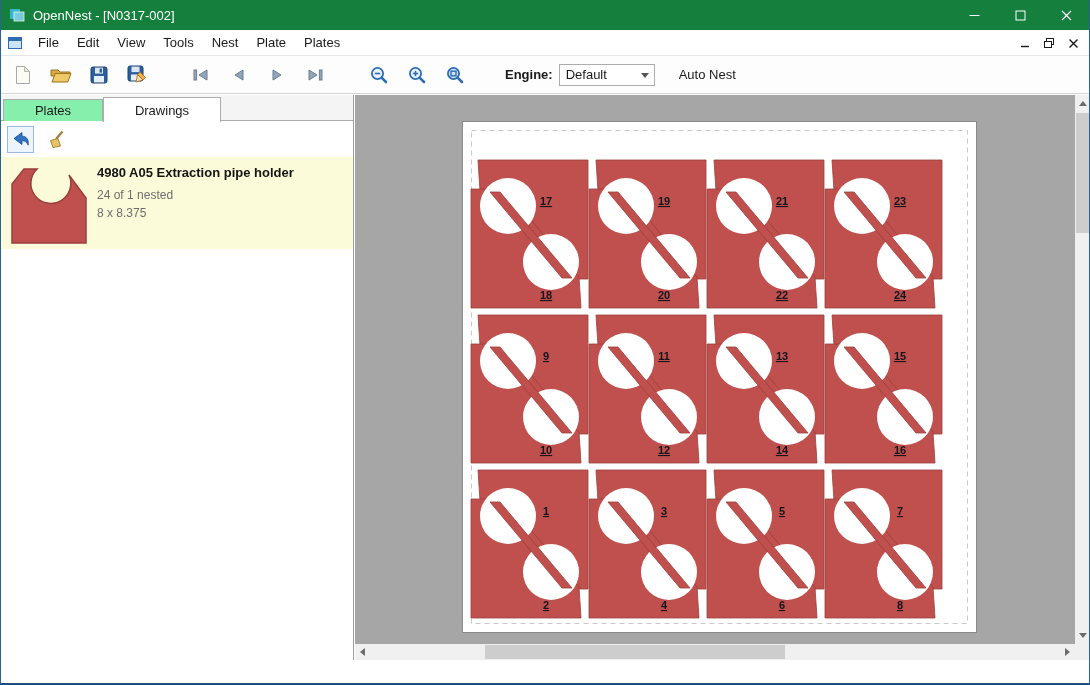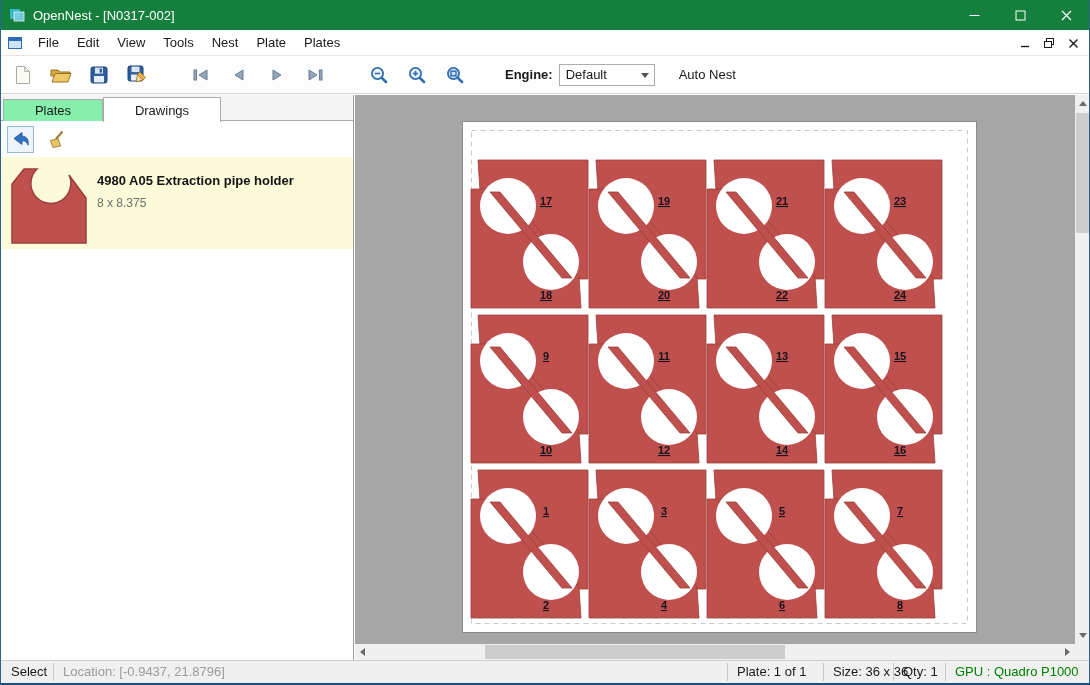--- a/index.html
+++ b/index.html
@@ -43,21 +43,21 @@
   .tab { display:inline-block; height:22px; margin-top:4px; padding:3px 0 0 0; text-align:center; font-size:13px;
          color:#1a1a1a; background:#86efac; border:1px solid #acacac; border-bottom:none; }
   .tab.plates { width:100px; }
   .tab.drawings { width:118px; height:25px; margin-top:1px; padding-top:5px; background:#fff; position:relative; z-index:2; }
   .side-tools { height:36px; display:flex; align-items:center; padding-left:6px; gap:8px; background:#fff; }
   .side-tool { width:27px; height:27px; display:flex; align-items:center; justify-content:center; border:1px solid transparent; }
   .side-tool.boxed { border:1px solid #98b8dc; background:#eef4fb; }
 
   .drawing-item { position:relative; width:100%; height:92px; background:#fbfbd9; display:flex; }
   .thumb { margin:5px 8px 0 8px; }
-  .d-text { padding-top:16px; }
+  .d-text { padding-top:8px; }
   .d-title { font-size:13px; font-weight:bold; color:#141414; margin-bottom:6px; }
   .d-line { font-size:12px; color:#6e6e6e; line-height:18px; }
 
   .canvas { position:absolute; left:354px; top:0; width:736px; height:565px; background:#a6a6a6; overflow:hidden; }
   #nest-svg { position:absolute; left:107px; top:26px; }
   .part-num { font-family:"Liberation Sans",sans-serif; font-size:11px; font-weight:bold; fill:#14141e; text-decoration:underline; }
 
   
   .vscroll { position:absolute; right:0; top:0; width:16px; height:549px; background:#f0f0f0; }
   .vscroll .thumbv { position:absolute; left:1px; top:18px; width:14px; height:120px; background:#cdcdcd; }
@@ -242,20 +242,21 @@
             <path d="M4.5,11.5 L12,9.5 L14.5,17 L7,18.5 Z" fill="#e7c465" stroke="#9b7b2e" stroke-width="0.9"></path>
           </svg>
         </div>
       </div>
       <div class="drawing-item">
         <svg class="thumb" width="80" height="84" viewBox="0 0 80 84">
           <path d="M3,81 L3,22 L15,7 L28,7 A20,20 0 1 0 60,13 L77,36 L77,81 Z" fill="#c0504d" stroke="#9a3f3b" stroke-width="1.5"></path>
         </svg>
         <div class="d-text">
           <div class="d-title">4980 A05 Extraction pipe holder</div>
+          <div class="d-line">24 of 1 nested</div>
           <div class="d-line">8 x 8.375</div>
         </div>
       </div>
     </div>
 
     <div class="canvas">
       <svg id="nest-svg" width="515" height="512" viewBox="0 0 515 512">
           <rect x="0.5" y="0.5" width="514" height="511" fill="#ffffff" stroke="#8a8a8a"></rect>
           <rect x="9.5" y="9.5" width="496" height="493" fill="none" stroke="#c9c9c9" stroke-dasharray="5 4"></rect>
           <g transform="translate(6,37)">
@@ -374,27 +375,14 @@
       </div>
       <div class="hscroll">
         <div class="sb-arrow lf"></div>
         <div class="thumbh"></div>
         <div class="sb-arrow rt"></div>
       </div>
       <div class="sb-corner"></div>
     </div>
   </div>
 
-  <div class="statusbar">
-    <span class="sb-item" style="left:10px">Select</span>
-    <span class="sb-sep" style="left:52px"></span>
-    <span class="sb-item sb-gray" style="left:62px">Location: [-0.9437, 21.8796]</span>
-    <span class="sb-sep" style="left:726px"></span>
-    <span class="sb-item" style="left:736px">Plate: 1 of 1</span>
-    <span class="sb-sep" style="left:822px"></span>
-    <span class="sb-item" style="left:832px">Size: 36 x 36</span>
-    <span class="sb-sep" style="left:892px"></span>
-    <span class="sb-item" style="left:902px">Qty: 1</span>
-    <span class="sb-sep" style="left:944px"></span>
-    <span class="sb-item sb-green" style="left:954px">GPU : Quadro P1000</span>
-  </div>
 
 </div>
 
 </body></html>

